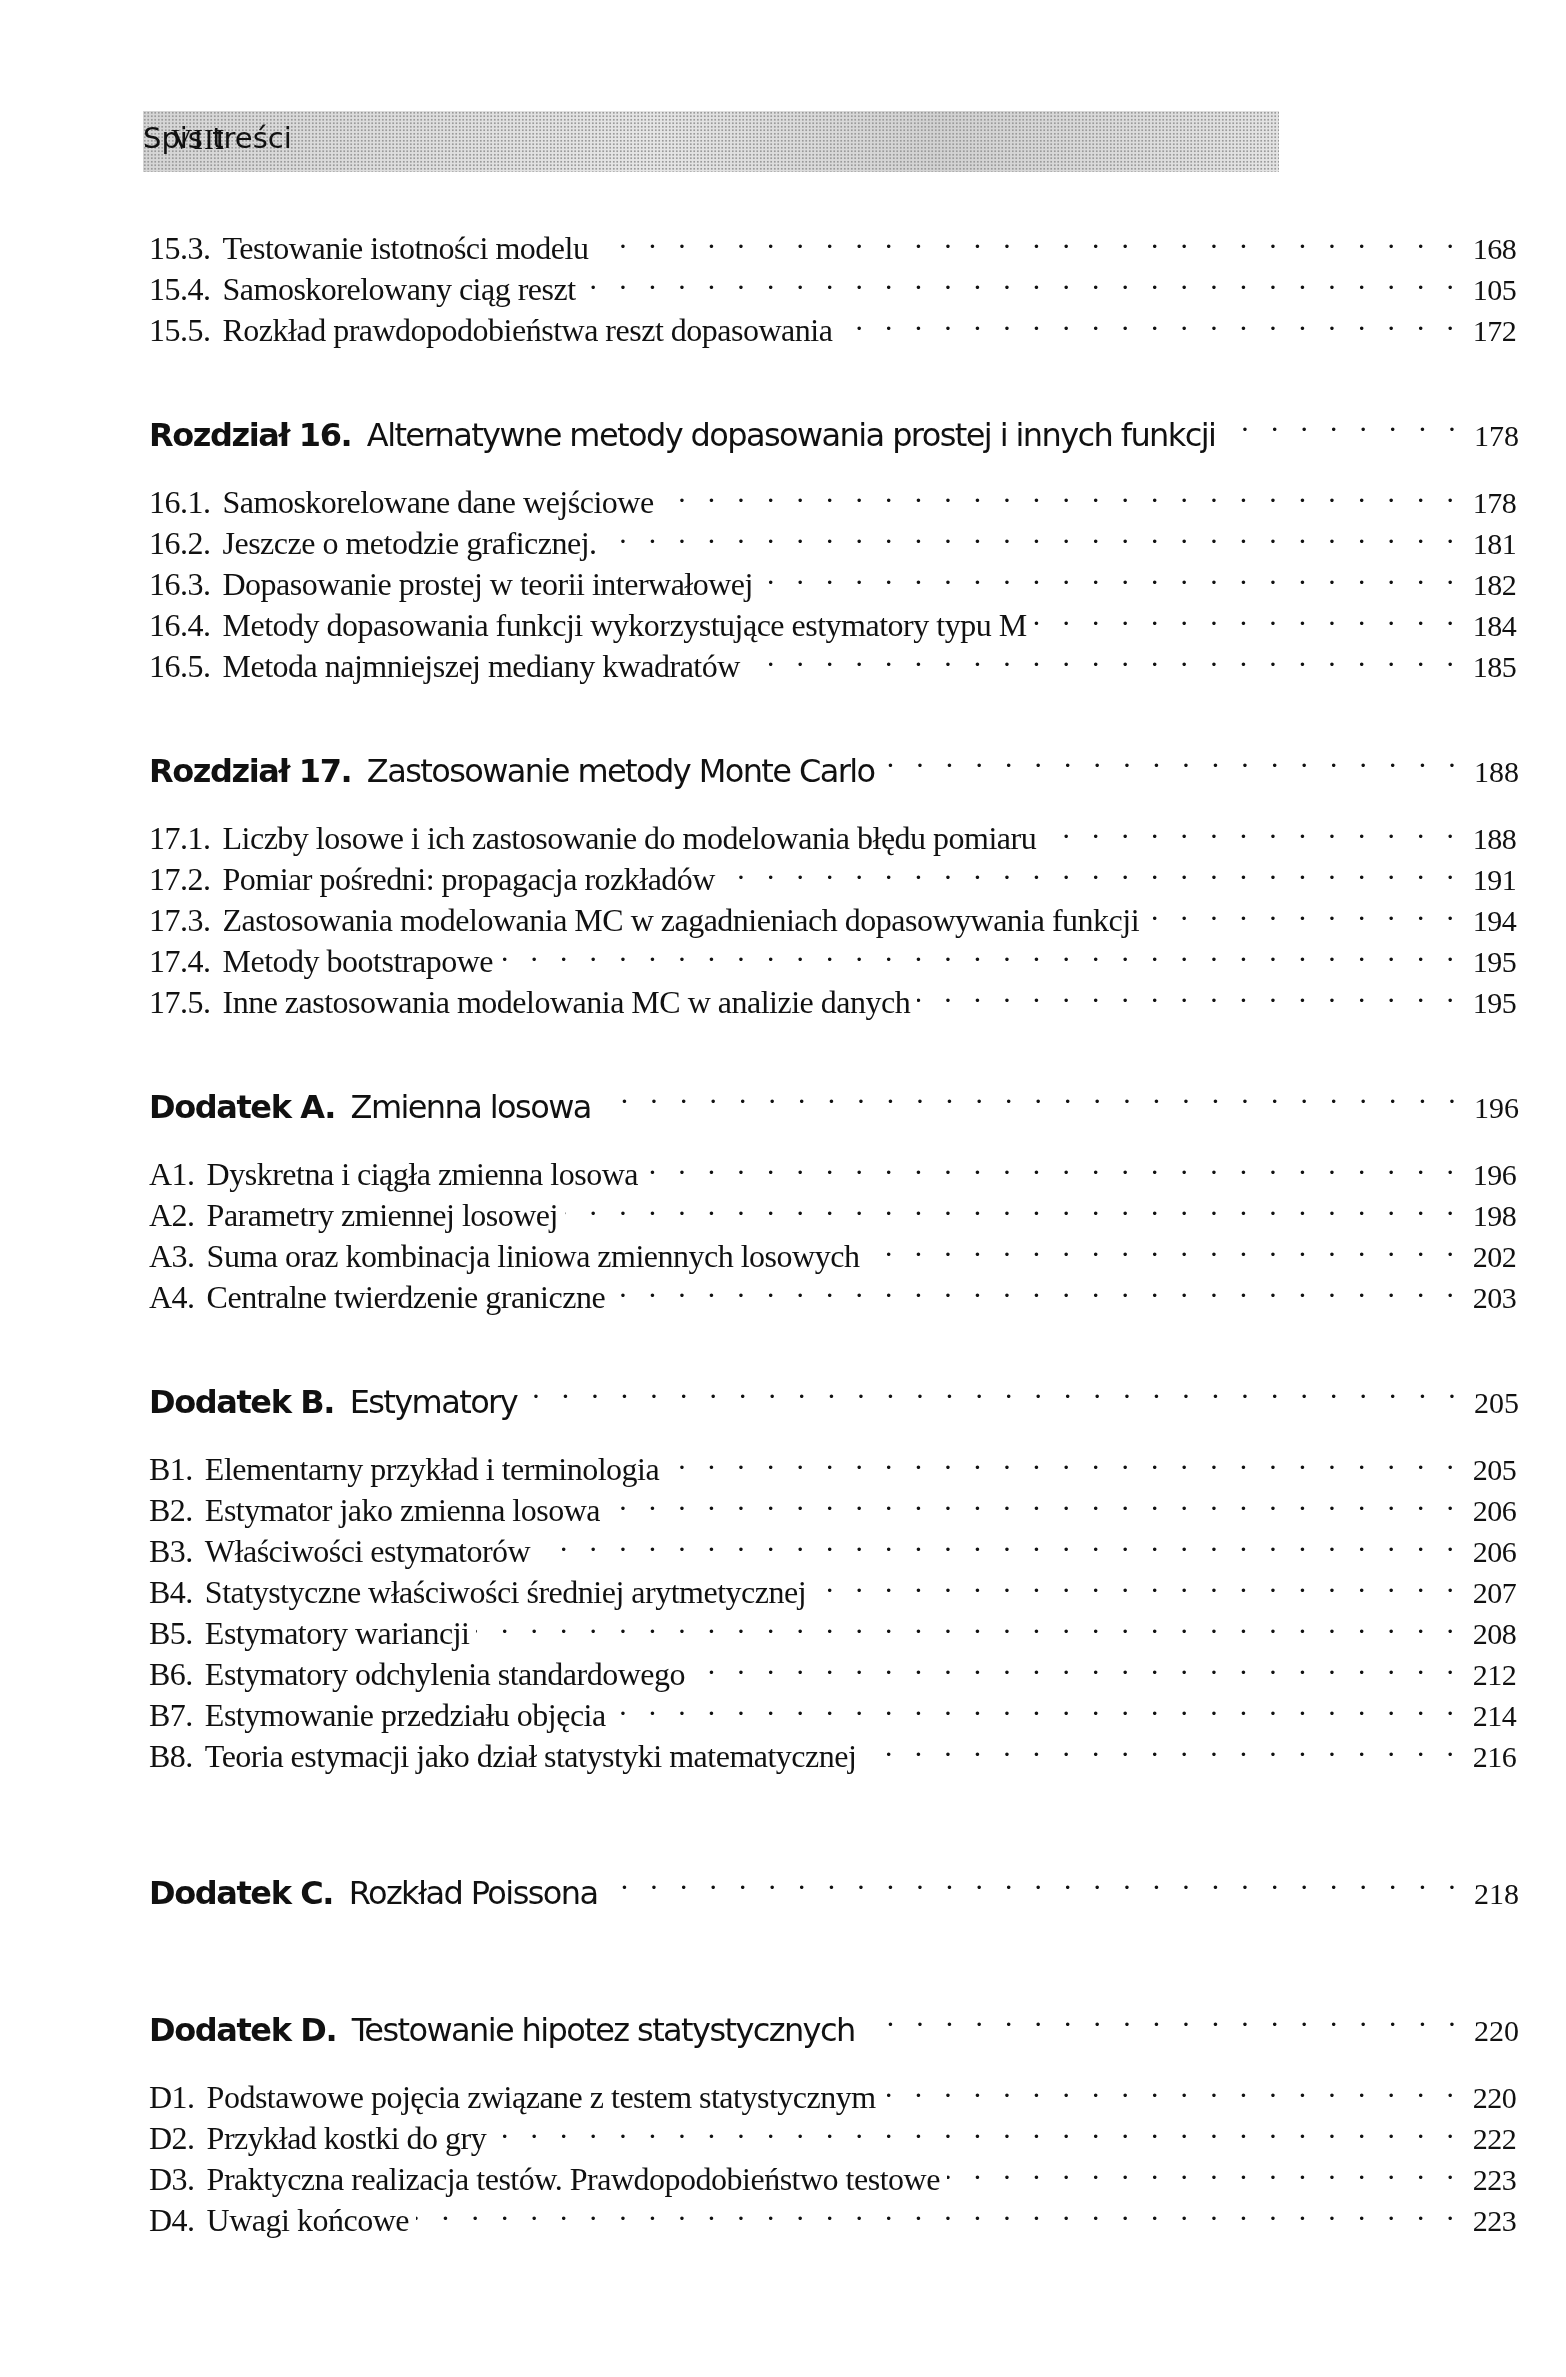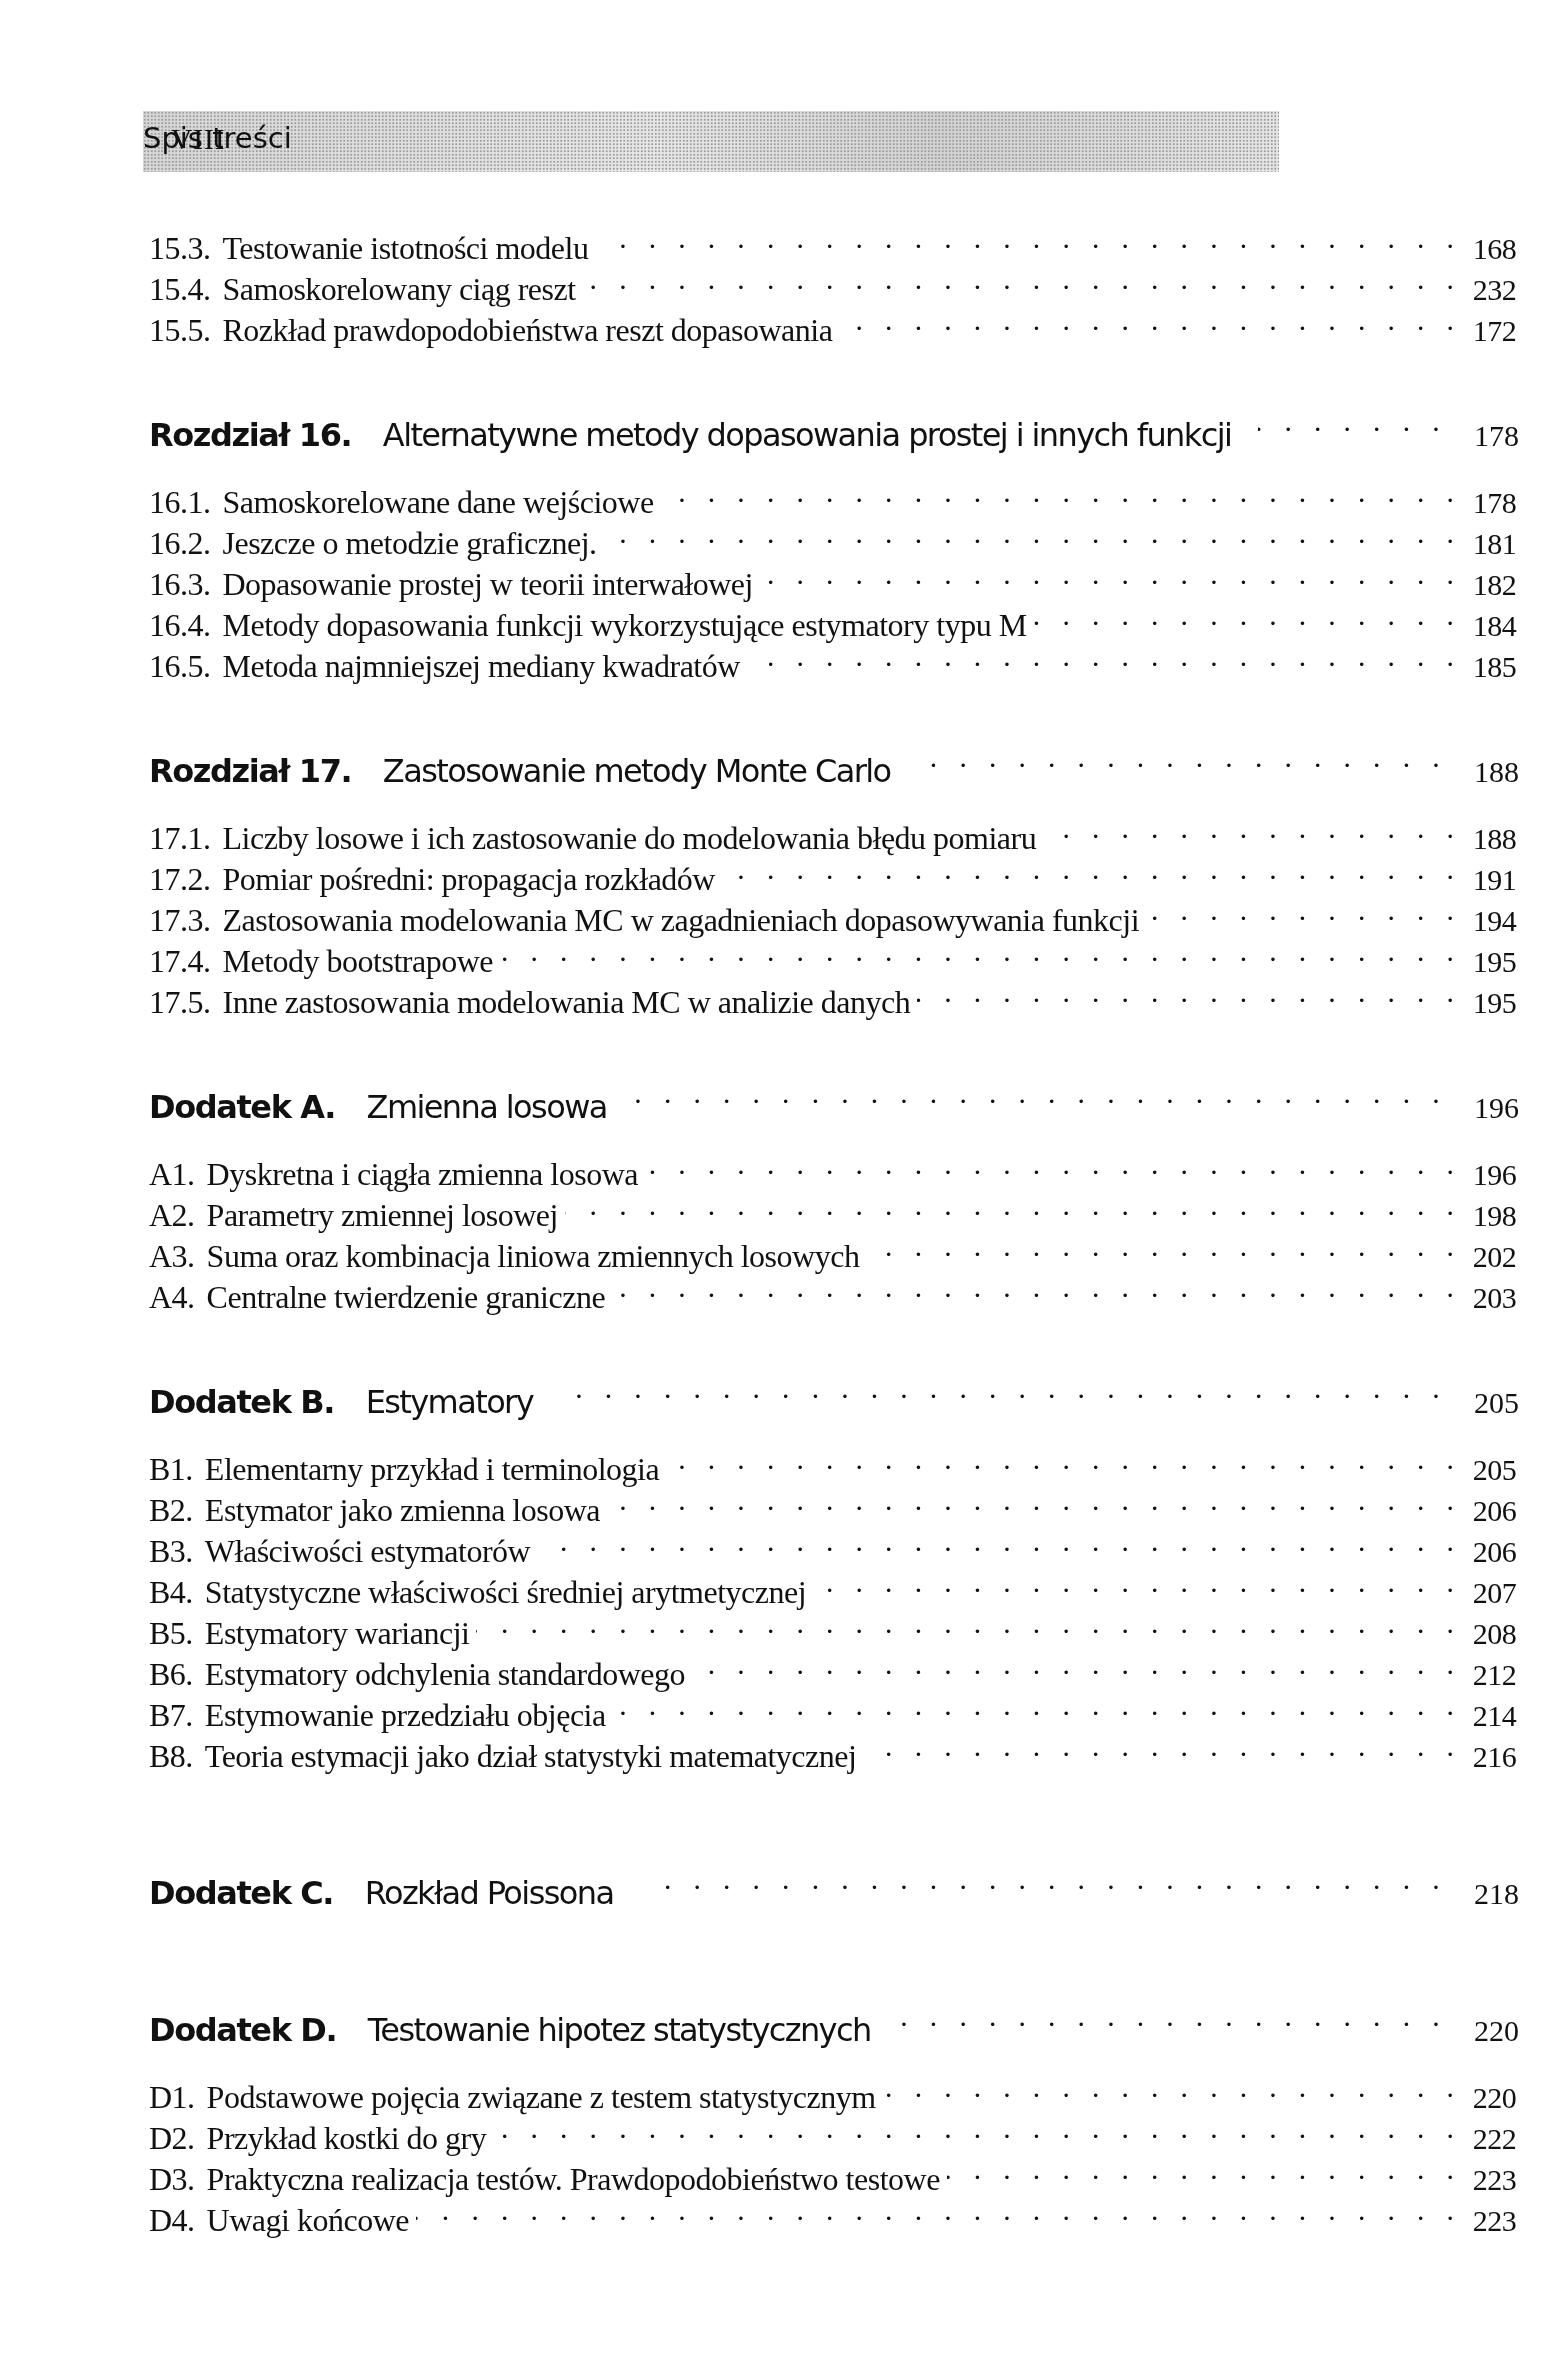--- a/index.html
+++ b/index.html
@@ -90,21 +90,20 @@
       text-align: center;
       font-size: 30px;
     }
 
     .chapter-row {
       display: flex;
       align-items: baseline;
       height: 50px;
       line-height: 50px;
       white-space: nowrap;
-      gap: 16px;
     }
     .chapter-row .chapter-label {
       flex: 0 0 auto;
       font-family: "DejaVu Sans", sans-serif;
       font-weight: bold;
       font-size: 32px;
       letter-spacing: -1.4px;
       transform-origin: left center;
       margin-right: 15.6px;
     }
@@ -157,21 +156,21 @@
   <div class="toc-row">
     <span class="num">15.3.</span>
     <span class="title">Testowanie istotności modelu</span>
     <span class="leader"></span>
     <span class="page">168</span>
   </div>
   <div class="toc-row">
     <span class="num">15.4.</span>
     <span class="title">Samoskorelowany ciąg reszt</span>
     <span class="leader"></span>
-    <span class="page">232</span>
+    <span class="page">105</span>
   </div>
   <div class="toc-row">
     <span class="num">15.5.</span>
     <span class="title">Rozkład prawdopodobieństwa reszt dopasowania</span>
     <span class="leader"></span>
     <span class="page">172</span>
   </div>
 
   <div class="gap-before-chapter"></div>
   <div class="chapter-row">

